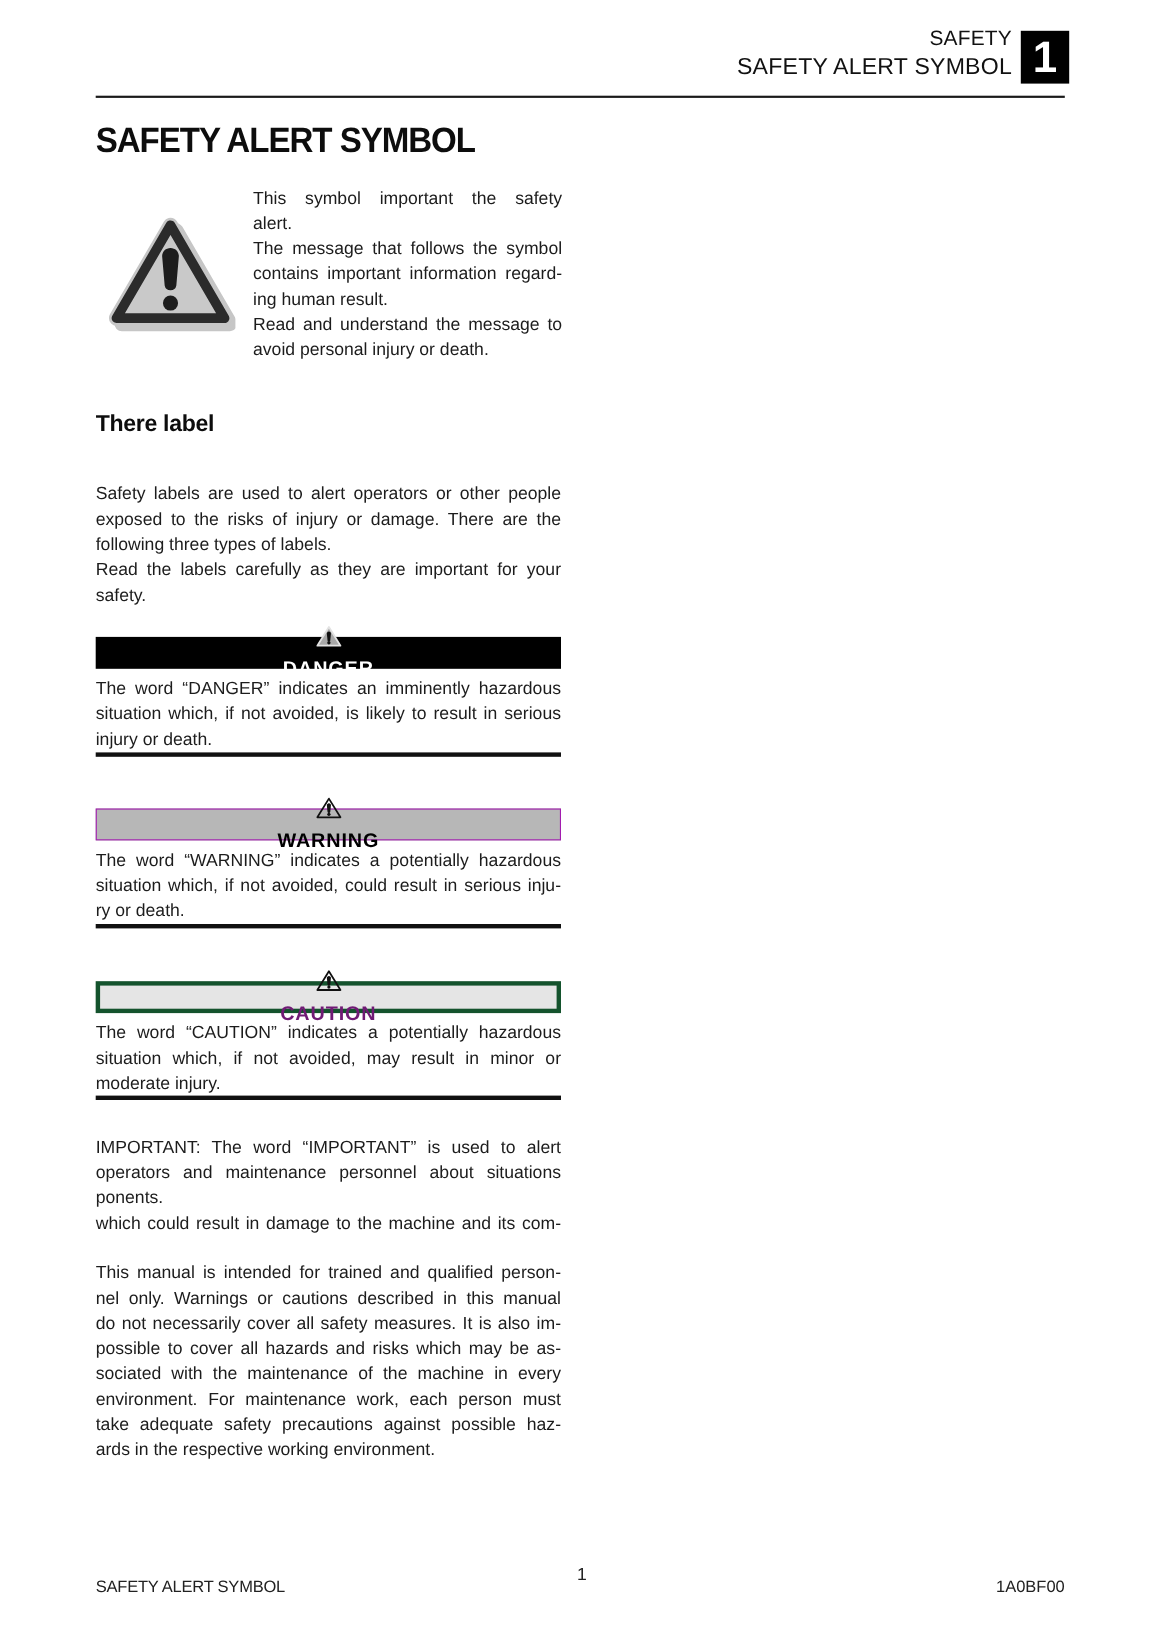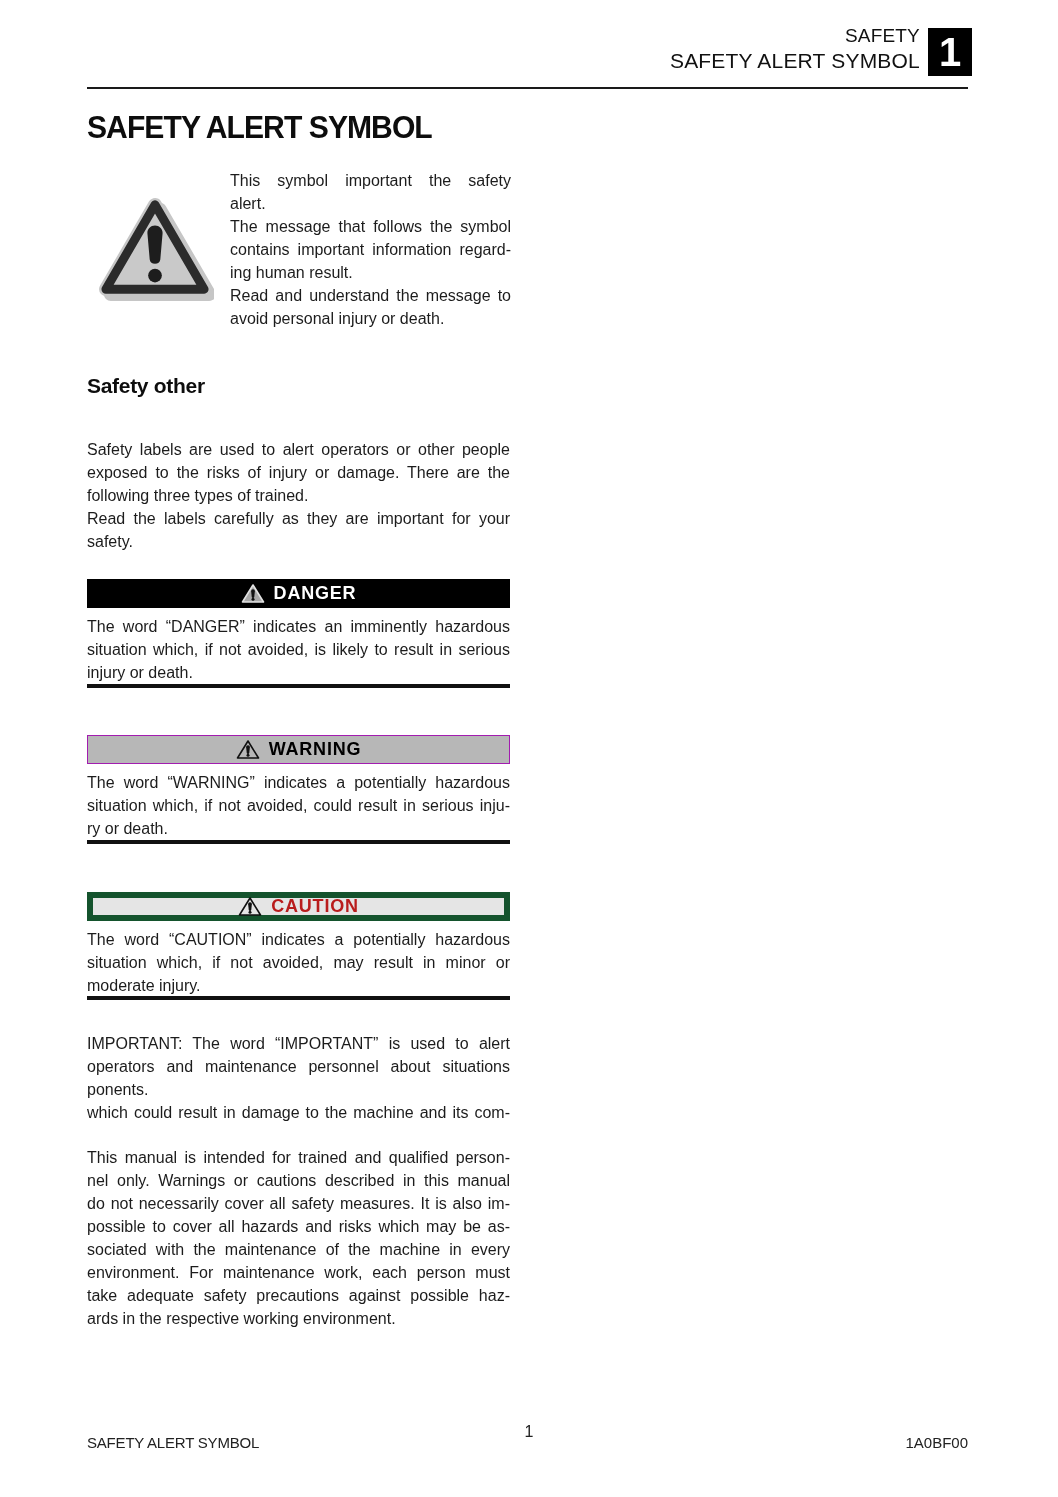--- a/index.html
+++ b/index.html
@@ -42,26 +42,26 @@
 
   .section-heading {
     position: absolute; top: 374px; left: 87px;
     font-size: 21px; font-weight: 700; letter-spacing: -0.3px; color: #0d0d0d;
   }
   .safety-para { position: absolute; top: 407px; left: 87px; width: 423px; margin-top: 31px; }
 
   
   .alert-bar {
     position: absolute; left: 87px; width: 423px; height: 29px;
-    display: flex; align-items: center; justify-content: center; gap: 9px;
+    display: flex; align-items: center; justify-content: center; gap: 9px; flex-direction: column;
   }
   .alert-bar .alert-label { font-size: 18px; font-weight: 700; letter-spacing: 0.8px; }
   .bar-danger  { top: 579px; background: #000000; color: #ffffff; }
   .bar-warning { top: 735px; background: #b7b7b7; color: #000000; border: 1px solid #a21caf; }
-  .bar-caution { top: 892px; background: #e5e5e5; color: #b91c1c; border: 6px solid #14532d; }
+  .bar-caution { top: 892px; background: #e5e5e5; color: #701a75; border: 4px solid #14532d; }
 
   .para-danger  { position: absolute; top: 615px; left: 87px; width: 423px; }
   .para-warning { position: absolute; top: 771px; left: 87px; width: 423px; }
   .para-caution { position: absolute; top: 928px; left: 87px; width: 423px; }
 
   .thick-rule { position: absolute; left: 87px; width: 423px; height: 4px; background: #111; }
   .rule-danger  { top: 684px; }
   .rule-warning { top: 840px; }
   .rule-caution { top: 996px; }
 
@@ -108,26 +108,26 @@
         <div class="line just">The message that follows the symbol</div>
         <div class="line just">contains important information regard-</div>
         <div class="line last">ing human result.</div>
       </div>
     <div>
         <div class="line just">Read and understand the message to</div>
         <div class="line last">avoid personal injury or death.</div>
       </div>
   </div>
 
-  <h2 class="section-heading">Safety other</h2>
+  <h2 class="section-heading">There label</h2>
   <div class="safety-para body-text">
     <div>
         <div class="line just">Safety labels are used to alert operators or other people</div>
         <div class="line just">exposed to the risks of injury or damage. There are the</div>
-        <div class="line last">following three types of trained.</div>
+        <div class="line last">following three types of labels.</div>
       </div>
     <div>
         <div class="line just">Read the labels carefully as they are important for your</div>
         <div class="line last">safety.</div>
       </div>
   </div>
 
   <div class="alert-bar bar-danger">
     <span>
       <svg class="icon-svg" viewBox="0 0 24 21" width="24" height="21" aria-hidden="true">

